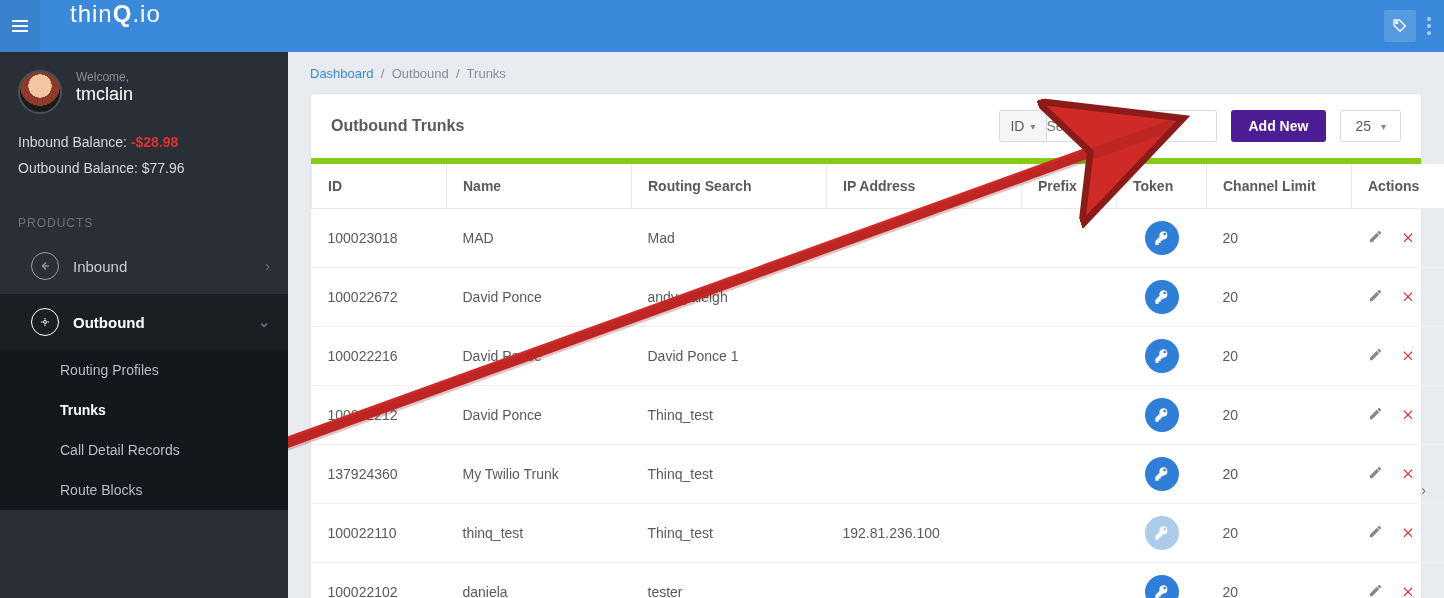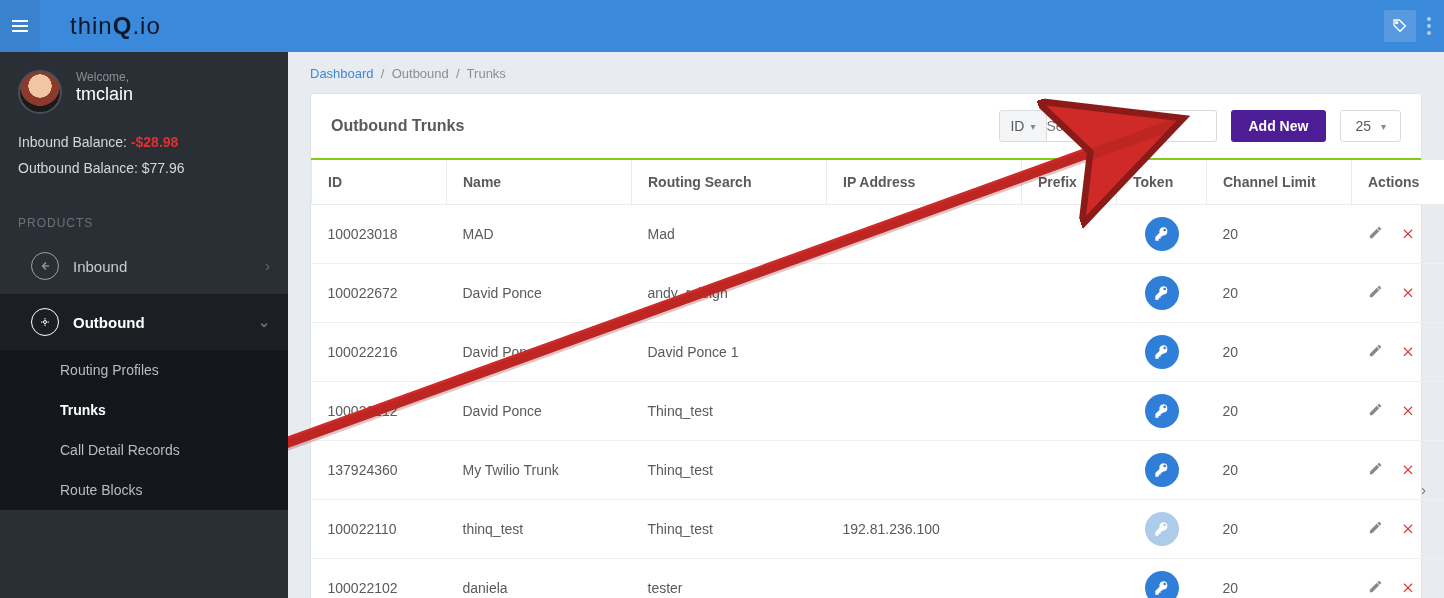--- a/index.html
+++ b/index.html
@@ -1,18 +1,18 @@
 <!DOCTYPE html>
 <html><head>
 <meta charset="utf-8">
 <style>
   * { box-sizing: border-box; margin: 0; padding: 0; }
   html, body { width: 1444px; height: 598px; font-family: "Helvetica Neue", Arial, sans-serif; font-size: 14px; color: #5a5a5a; background: #e8ebef; overflow: hidden; }
   
-  .topbar { height: 52px; background: #3b89da; display: flex; align-items: center; color: #0f172a; position: relative; }
+  .topbar { height: 52px; background: #3b89da; display: flex; align-items: flex-start; color: #ffffff; position: relative; }
   .hamburger { width: 40px; height: 52px; display: flex; align-items: center; justify-content: center; background: rgba(0,0,0,0.05); cursor: pointer; }
   .hamburger-lines { display: flex; flex-direction: column; gap: 3px; }
   .hamburger-lines span { display: block; width: 16px; height: 2px; background: #fff; }
   .brand { margin-left: 30px; font-size: 24px; letter-spacing: 1px; font-weight: 300; font-family: "Verdana", sans-serif; }
   .brand b { font-weight: 700; }
   .topbar-right { position: absolute; right: 8px; top: 10px; display: flex; gap: 6px; align-items: center; }
   .top-btn { width: 32px; height: 32px; display: flex; align-items: center; justify-content: center; background: rgba(255,255,255,0.15); border-radius: 2px; cursor: pointer; }
   .top-dots { width: 14px; height: 32px; display:flex; flex-direction:column; align-items:center; justify-content:center; gap:3px; cursor:pointer;}
   .top-dots span{ width:4px; height:4px; border-radius:50%; background:rgba(255,255,255,0.6);}
   
@@ -33,21 +33,21 @@
   .nav-arrow { position: absolute; right: 18px; color: #6c7178; font-size: 14px; }
   .subnav { background: #14171b; }
   .subnav-item { padding: 12px 18px 12px 60px; color: #b8bdc3; cursor: pointer; font-size: 14px; display:flex; align-items:center;}
   .subnav-item.active { color: #fff; font-weight: 700; }
   .subnav-item .nav-arrow { right: 18px; }
   
   .main { flex: 1; padding: 14px 22px 0 22px; overflow: hidden; position: relative; }
   .breadcrumb { font-size: 13px; color: #8a8f96; margin-bottom: 12px; }
   .breadcrumb a { color: #3b89da; text-decoration: none; }
   .panel { background: #fff; border: 1px solid #e1e4e8; border-radius: 3px; }
-  .panel-header { display: flex; align-items: center; padding: 16px 20px; border-bottom: 2px solid #84cc16; }
+  .panel-header { display: flex; align-items: center; padding: 16px 20px; border-bottom: 6px solid #84cc16; }
   .panel-title { font-size: 16px; color: #5a5a5a; font-weight: 700; flex: 1; }
   .input-group { display: flex; }
   .addon { background: #f3f5f7; border: 1px solid #d7dbe0; padding: 7px 10px; font-size: 14px; color: #5a5a5a; display: flex; align-items: center; gap: 6px; border-radius: 3px 0 0 3px; }
   .addon .caret { font-size: 10px; color: #888; }
   .search-input { border: 1px solid #d7dbe0; border-left: none; padding: 7px 0; font-size: 14px; width: 170px; border-radius: 0 3px 3px 0; outline: none; }
   .btn-primary { background: #4c1d95; color: #fff; border: none; padding: 8px 18px; font-size: 14px; font-weight: 600; border-radius: 3px; margin-left: 14px; cursor: pointer; }
   .page-size { border: 1px solid #d7dbe0; padding: 7px 14px; font-size: 14px; border-radius: 3px; margin-left: 14px; display: flex; align-items: center; gap: 10px; cursor:pointer; background:#fff;}
   .page-size .caret { font-size: 10px; color: #888; }
   
   table { width: 100%; border-collapse: collapse; table-layout: fixed; }

